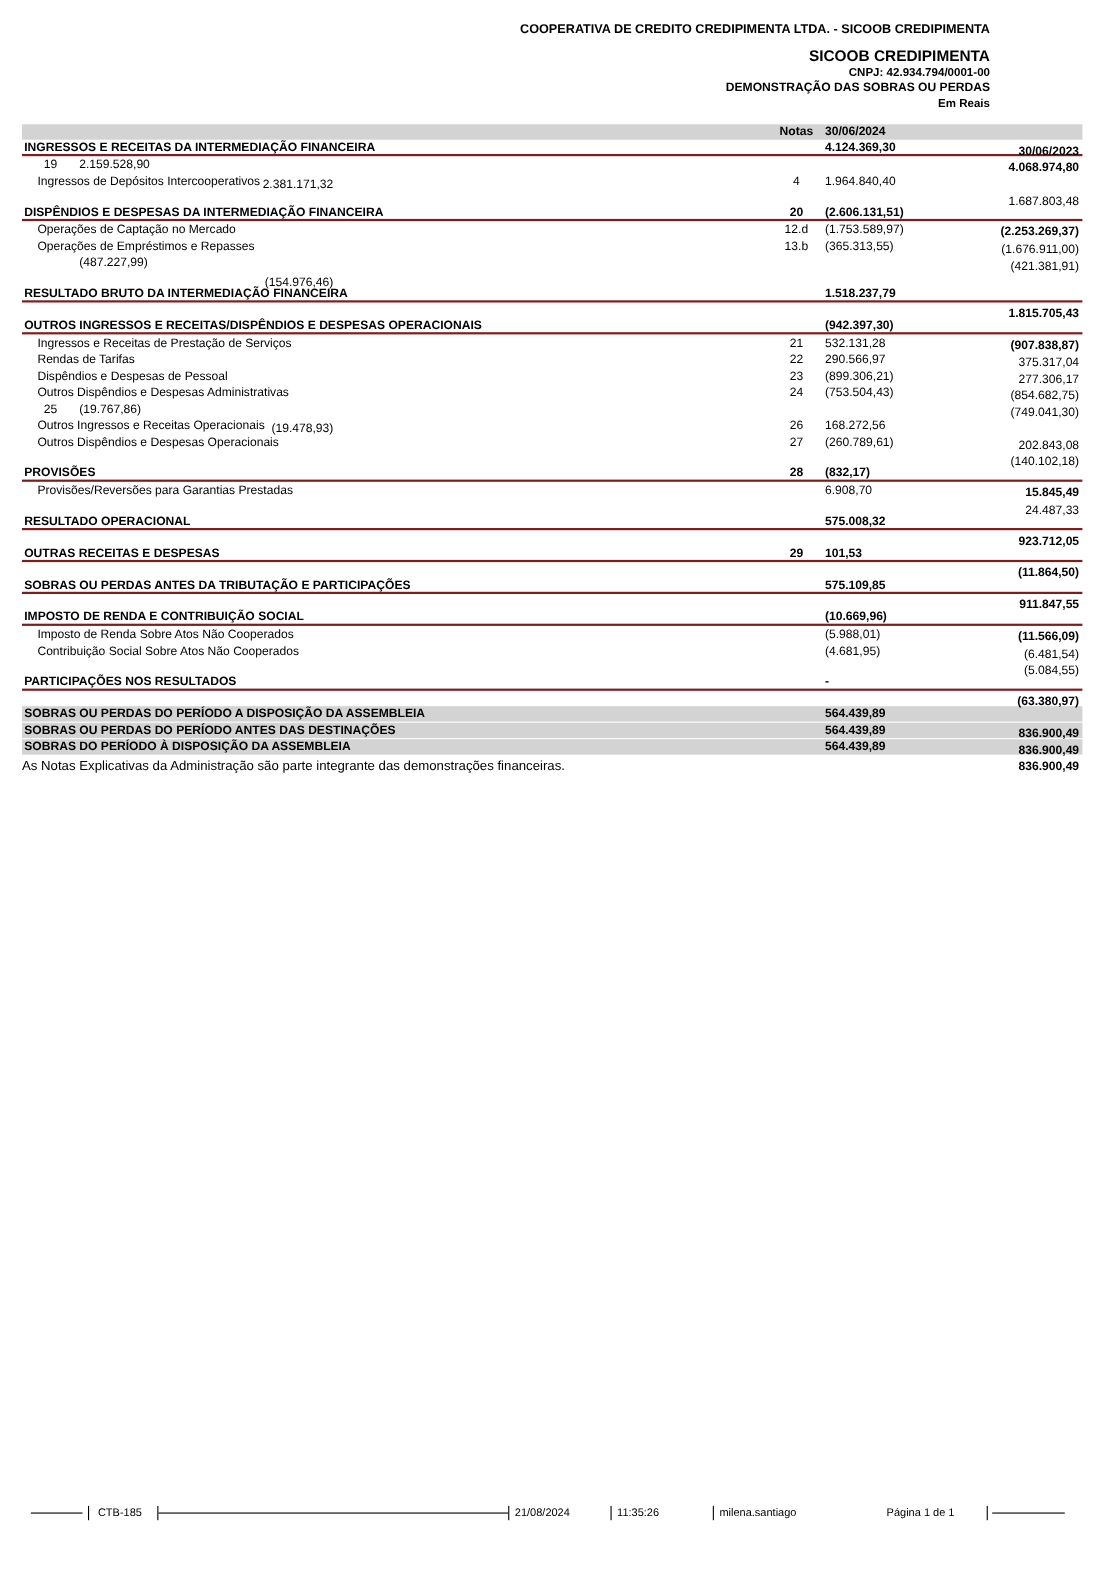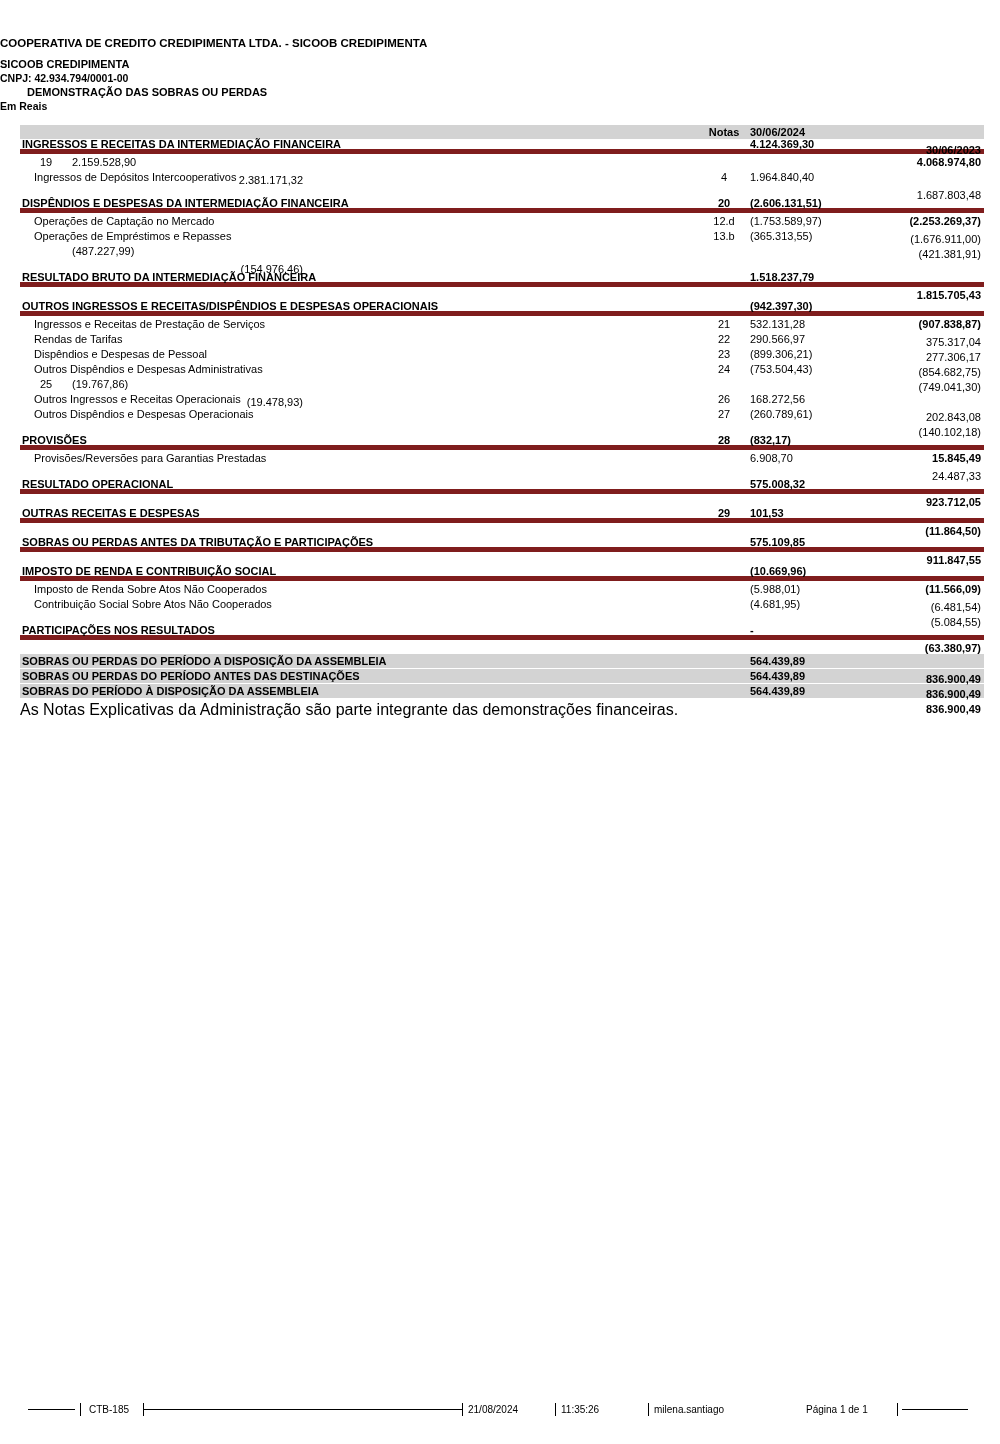--- a/index.html
+++ b/index.html
@@ -2,44 +2,44 @@
 <html style="--band: #d3d3d3;"><head>
 <meta charset="utf-8">
 <style>
   * { box-sizing: border-box; margin: 0; padding: 0; }
   html, body { background: #ffffff; }
   body {
     width: 1000px; height: 1444px; position: relative;
     font-family: "Liberation Sans", sans-serif; color: #000;
     overflow: hidden;
   }
-  .report-header { width: 900px; padding-top: 21px; text-align: left; margin-top: 16px; }
+  .report-header { width: 900px; padding-top: 21px; text-align: right; }
   .rh-line { font-weight: bold; }
   .rh-company { font-size: 11.5px; margin-bottom: 9px; }
-  .rh-entity { font-size: 11px; margin-bottom: 2px; }
+  .rh-entity { font-size: 14px; margin-bottom: 2px; }
   .rh-cnpj { font-size: 10.5px; margin-bottom: 2px; }
   .rh-title { font-size: 11px; margin-bottom: 2px; padding-left: 27px; }
   .rh-currency { font-size: 10.5px; }
 
   .statement-table { margin: 13px 16px 0 20px; width: 964px; font-size: 11px; }
   .row { display: flex; height: 15px; line-height: 14px; align-items: center; }
   .row.header-row { background: var(--band, #d3d3d3); font-weight: bold; height: 14px; }
-  .row.section { font-weight: bold; border-bottom: 5px solid #7f1d1d; }
+  .row.section { font-weight: bold; border-bottom: 2px solid #7f1d1d; }
   .row.total { font-weight: bold; background: var(--band, #d3d3d3); height: 14px; margin-bottom: 1px; }
   .row.spacer { height: 14px; }
   .cell { white-space: nowrap; overflow: hidden; }
   .cell.label { flex: 1; padding-left: 2px; }
   .row.item .cell.label { padding-left: 14px; }
   .cell.notas { width: 52px; text-align: center; }
   .cell.v1 { width: 132px; text-align: left; padding-right: 2px; }
   .cell.v2 { width: 102px; text-align: right; padding-right: 3px; margin-top: 36px; }
 
-  .footnote { margin: 3px 0 0 20px; font-size: 16px; }
-
-  .page-footer { position: absolute; left: 0; top: 1402px; width: 852px; height: 16px; font-size: 10px; }
+  .footnote { margin: 3px 0 0 20px; font-size: 12px; }
+
+  .page-footer { position: absolute; left: 0; top: 1368px; width: 852px; height: 16px; font-size: 10px; }
   .fbar { position: absolute; top: 1px; width: 1px; height: 13px; background: #000; }
   .ftext { position: absolute; top: 2px; white-space: nowrap; }
   .fline { position: absolute; top: 7px; height: 0; border-top: 1px solid #000; }
 </style>
 </head>
 <body>
 
 <div class="report-header">
   <div class="rh-line rh-company">COOPERATIVA DE CREDITO CREDIPIMENTA LTDA. - SICOOB CREDIPIMENTA</div>
   <div class="rh-line rh-entity">SICOOB CREDIPIMENTA</div>

